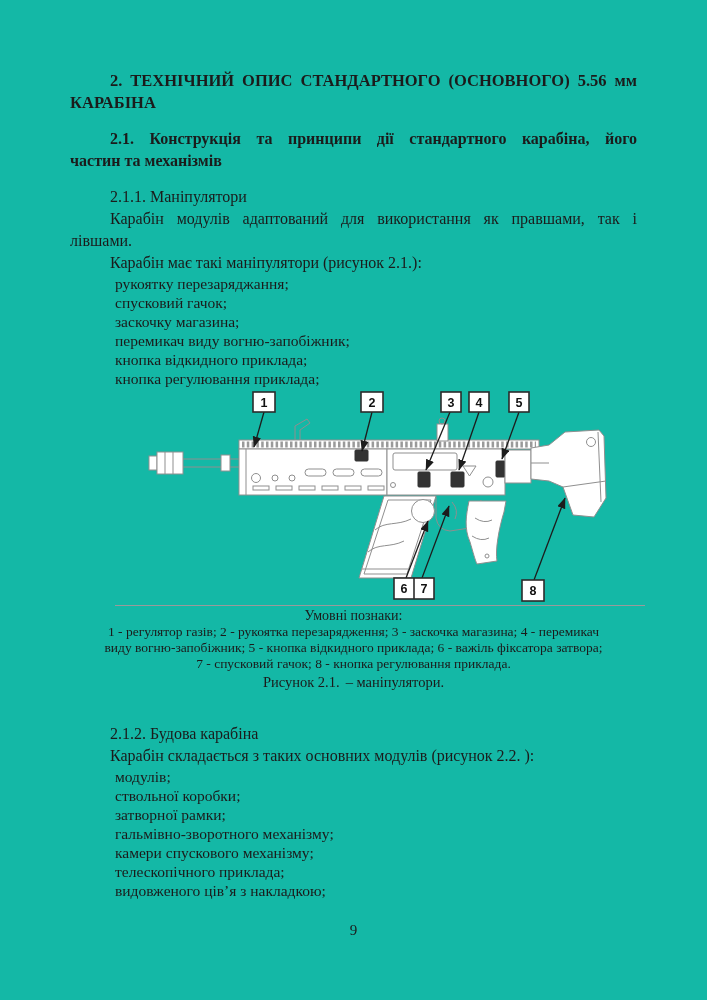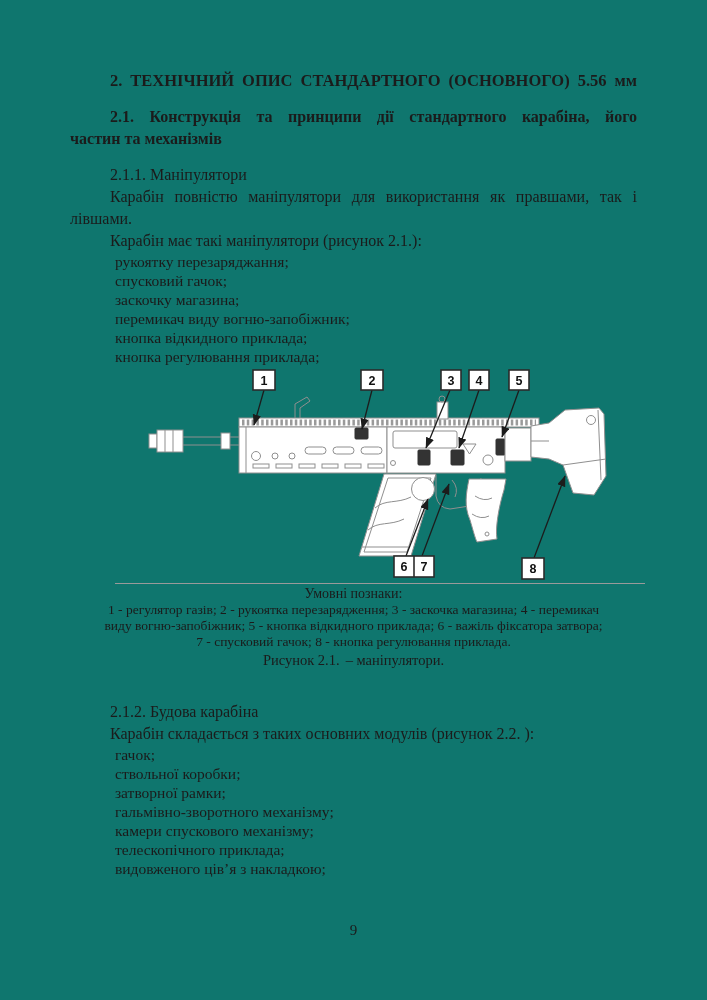--- a/index.html
+++ b/index.html
@@ -1,19 +1,19 @@
 <!DOCTYPE html>
 <html><head>
 <meta charset="utf-8">
 <style>
   html,body{margin:0;padding:0;background:#ffffff;}
   .page{
     position:relative;
     width:707px;height:1000px;
-    background:#0f766e;
+    background:#14b8a6;
     overflow:hidden;
     font-family:"Liberation Serif", serif;
     color:#1b1b1b;
   }
   .content{margin:0 70px;width:567px;}
   
   .title{margin-top:70px;font-weight:bold;font-size:16.5px;line-height:22px;}
   .h21{margin-top:14px;font-weight:bold;font-size:16px;line-height:22px;}
   .s211{margin-top:14px;}
   .bodyline{font-size:16px;line-height:22px;}
@@ -47,30 +47,31 @@
   .arrow{stroke:#1c1c1c;stroke-width:1.3;fill:none;}
 </style>
 </head>
 <body>
 
 <div class="page">
   <div class="content">
 
     <div class="title">
       <div class="jline indent">2. ТЕХНІЧНИЙ ОПИС СТАНДАРТНОГО (ОСНОВНОГО) 5.56 мм</div>
+      <div>КАРАБІНА</div>
     </div>
 
     <div class="h21">
       <div class="jline indent">2.1. Конструкція та принципи дії стандартного карабіна, його</div>
       <div>частин та механізмів</div>
     </div>
 
     <div class="s211">
       <div class="bodyline indent">2.1.1. Маніпулятори</div>
-      <div class="bodyline jline indent">Карабін повністю маніпулятори для використання як правшами, так і</div>
+      <div class="bodyline jline indent">Карабін модулів адаптований для використання як правшами, так і</div>
       <div class="bodyline">лівшами.</div>
       <div class="bodyline indent">Карабін має такі маніпулятори (рисунок 2.1.):</div>
       <div class="list-item">рукоятку перезаряджання;</div>
       <div class="list-item">спусковий гачок;</div>
       <div class="list-item">заскочку магазина;</div>
       <div class="list-item">перемикач виду вогню-запобіжник;</div>
       <div class="list-item">кнопка відкидного приклада;</div>
       <div class="list-item">кнопка регулювання приклада;</div>
     </div>
 
@@ -194,21 +195,21 @@
       <div class="legend-line">7 - спусковий гачок; 8 - кнопка регулювання приклада.</div>
     </div>
 
     <div class="caption">
       <b>Рисунок 2.1.</b><span class="dash">–  маніпулятори.</span>
     </div>
 
     <div class="s212">
       <div class="bodyline indent">2.1.2. Будова карабіна</div>
       <div class="bodyline indent">Карабін складається з таких основних модулів (рисунок 2.2. ):</div>
-      <div class="list-item-2">гачок;</div>
+      <div class="list-item-2">модулів;</div>
       <div class="list-item-2">ствольної коробки;</div>
       <div class="list-item-2">затворної рамки;</div>
       <div class="list-item-2">гальмівно-зворотного механізму;</div>
       <div class="list-item-2">камери спускового механізму;</div>
       <div class="list-item-2">телескопічного приклада;</div>
       <div class="list-item-2">видовженого ців’я з накладкою;</div>
     </div>
 
   </div>
 

